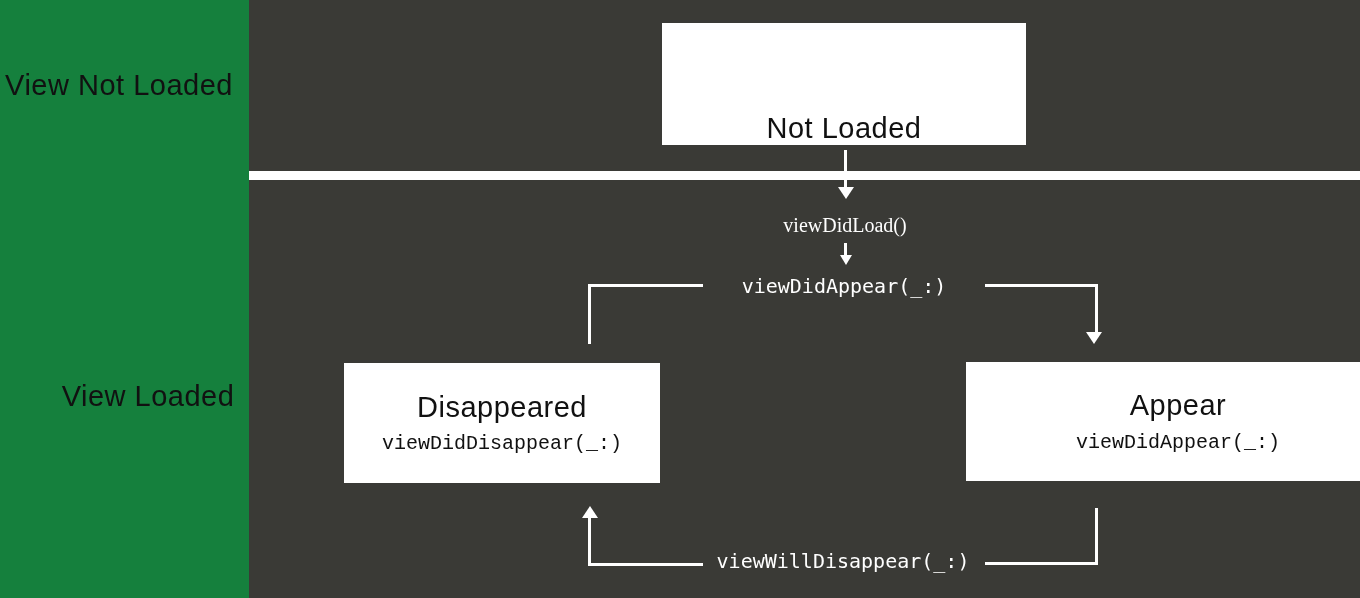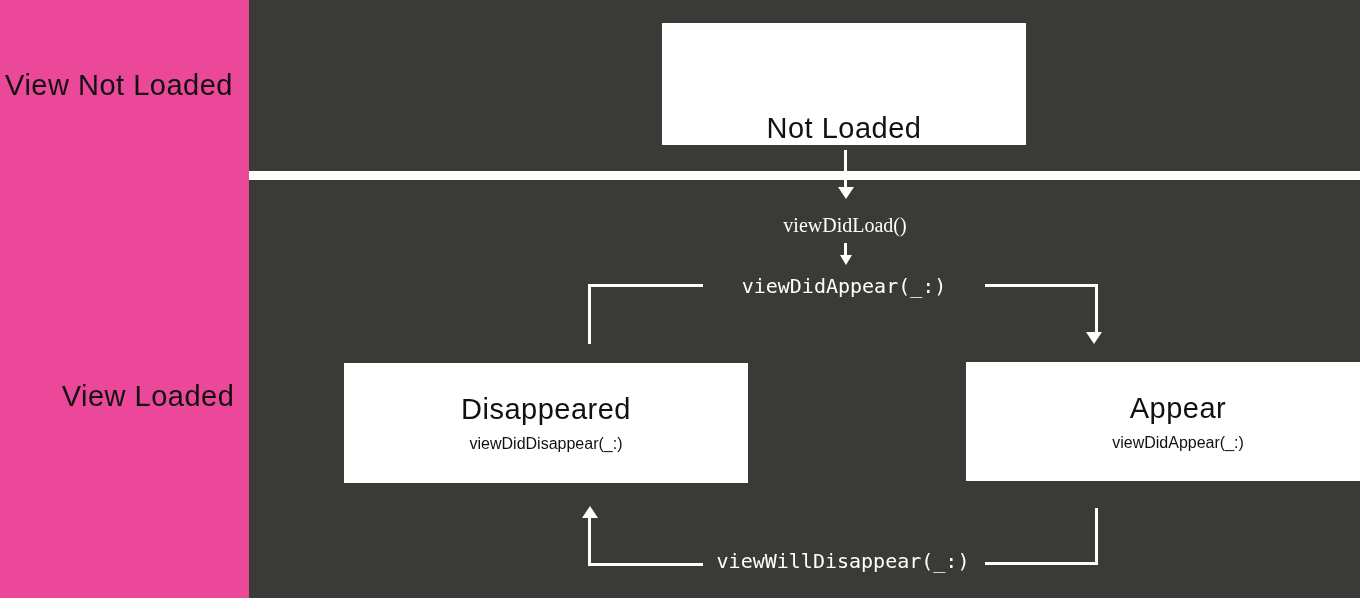--- a/index.html
+++ b/index.html
@@ -5,41 +5,41 @@
   :root{
     --panel:#3a3a36;
     --line:#ffffff;
     --box:#ffffff;
     --ink:#111111;
   }
   html,body{margin:0;padding:0;background:#ffffff;}
   .canvas{
     position:relative;
     width:1360px;height:598px;
-    background:#ec4899;
+    background:#15803d;
     font-family:"Liberation Sans",sans-serif;
     overflow:hidden;
   }
   .panel{position:absolute;left:249px;width:1111px;background:var(--panel);}
   .panel-top{top:0;height:171px;}
   .panel-bottom{top:180px;height:418px;}
   .divider{position:absolute;left:249px;top:171px;width:1111px;height:9px;background:#ffffff;}
   .side-label{
     position:absolute;transform:translate(-50%,-50%);
     color:var(--ink);font-size:29px;white-space:nowrap;letter-spacing:0.5px;
   }
   .state-box{
     position:absolute;background:var(--box);
     display:flex;flex-direction:column;align-items:center;justify-content:center;
     gap:9px;
   }
   .state-title{color:var(--ink);font-size:29px;line-height:1.15;letter-spacing:0.5px;}
   .state-method{
-    color:var(--ink);font-family:Liberation Sans, sans-serif;
-    font-size:16px;line-height:1.1;
+    color:var(--ink);font-family:Liberation Mono, monospace;
+    font-size:20px;line-height:1.1;
   }
   .t-label{
     position:absolute;transform:translate(-50%,-50%);
     color:var(--line);font-family:"DejaVu Sans Mono",monospace;
     font-size:20px;white-space:nowrap;
   }
   .vline{position:absolute;width:3px;background:var(--line);}
   .arrowhead{position:absolute;width:0;height:0;}
   .ah-down{border-left:8px solid transparent;border-right:8px solid transparent;border-top:12px solid var(--line);}
   .ah-down-sm{border-left:6px solid transparent;border-right:6px solid transparent;border-top:10px solid var(--line);}
@@ -74,21 +74,21 @@
   <div class="vline" style="left:844px;top:243px;height:12px;"></div>
   <div class="arrowhead ah-down-sm" style="left:840px;top:255px;"></div>
 
   <div class="t-label" style="left:844px;top:286px;">viewDidAppear(_:)</div>
 
   <div class="bracket br-tl"></div>
 
   <div class="bracket br-tr"></div>
   <div class="arrowhead ah-down" style="left:1086px;top:332px;"></div>
 
-  <div class="state-box" style="left:344px;top:363px;width:404px;height:120px;">
+  <div class="state-box" style="left:344px;top:363px;width:316px;height:120px;">
     <div class="state-title">Disappeared</div>
     <div class="state-method">viewDidDisappear(_:)</div>
   </div>
 
   <div class="state-box" style="left:966px;top:362px;width:424px;height:119px;text-align:center;">
     <div class="state-title">Appear</div>
     <div class="state-method">viewDidAppear(_:)</div>
   </div>
 
   <div class="bracket br-bl"></div>

